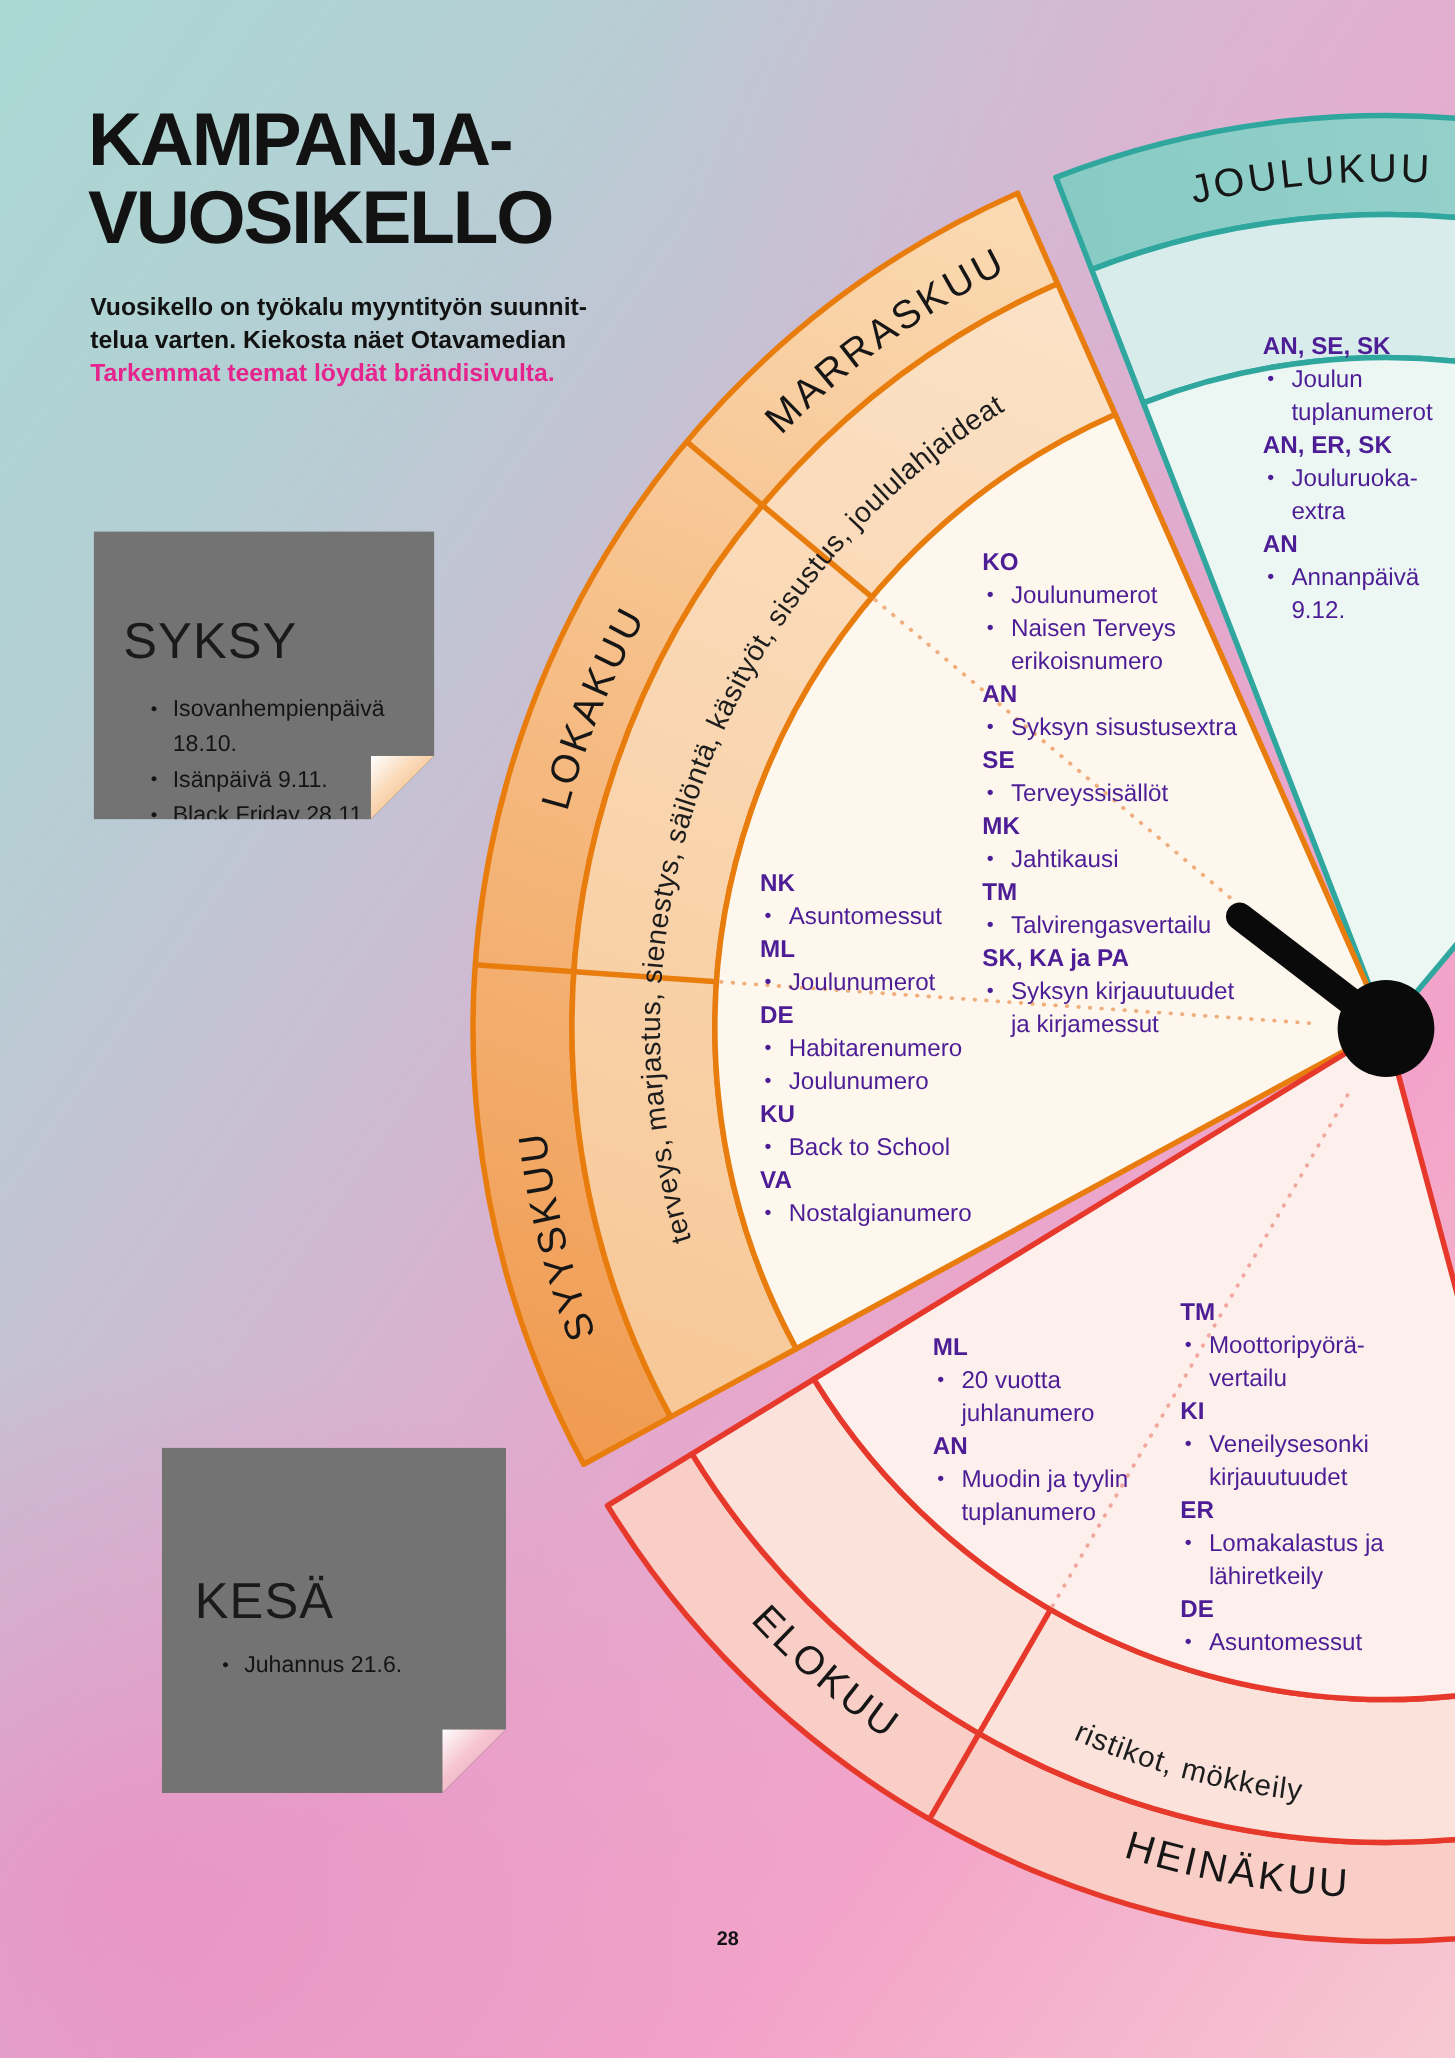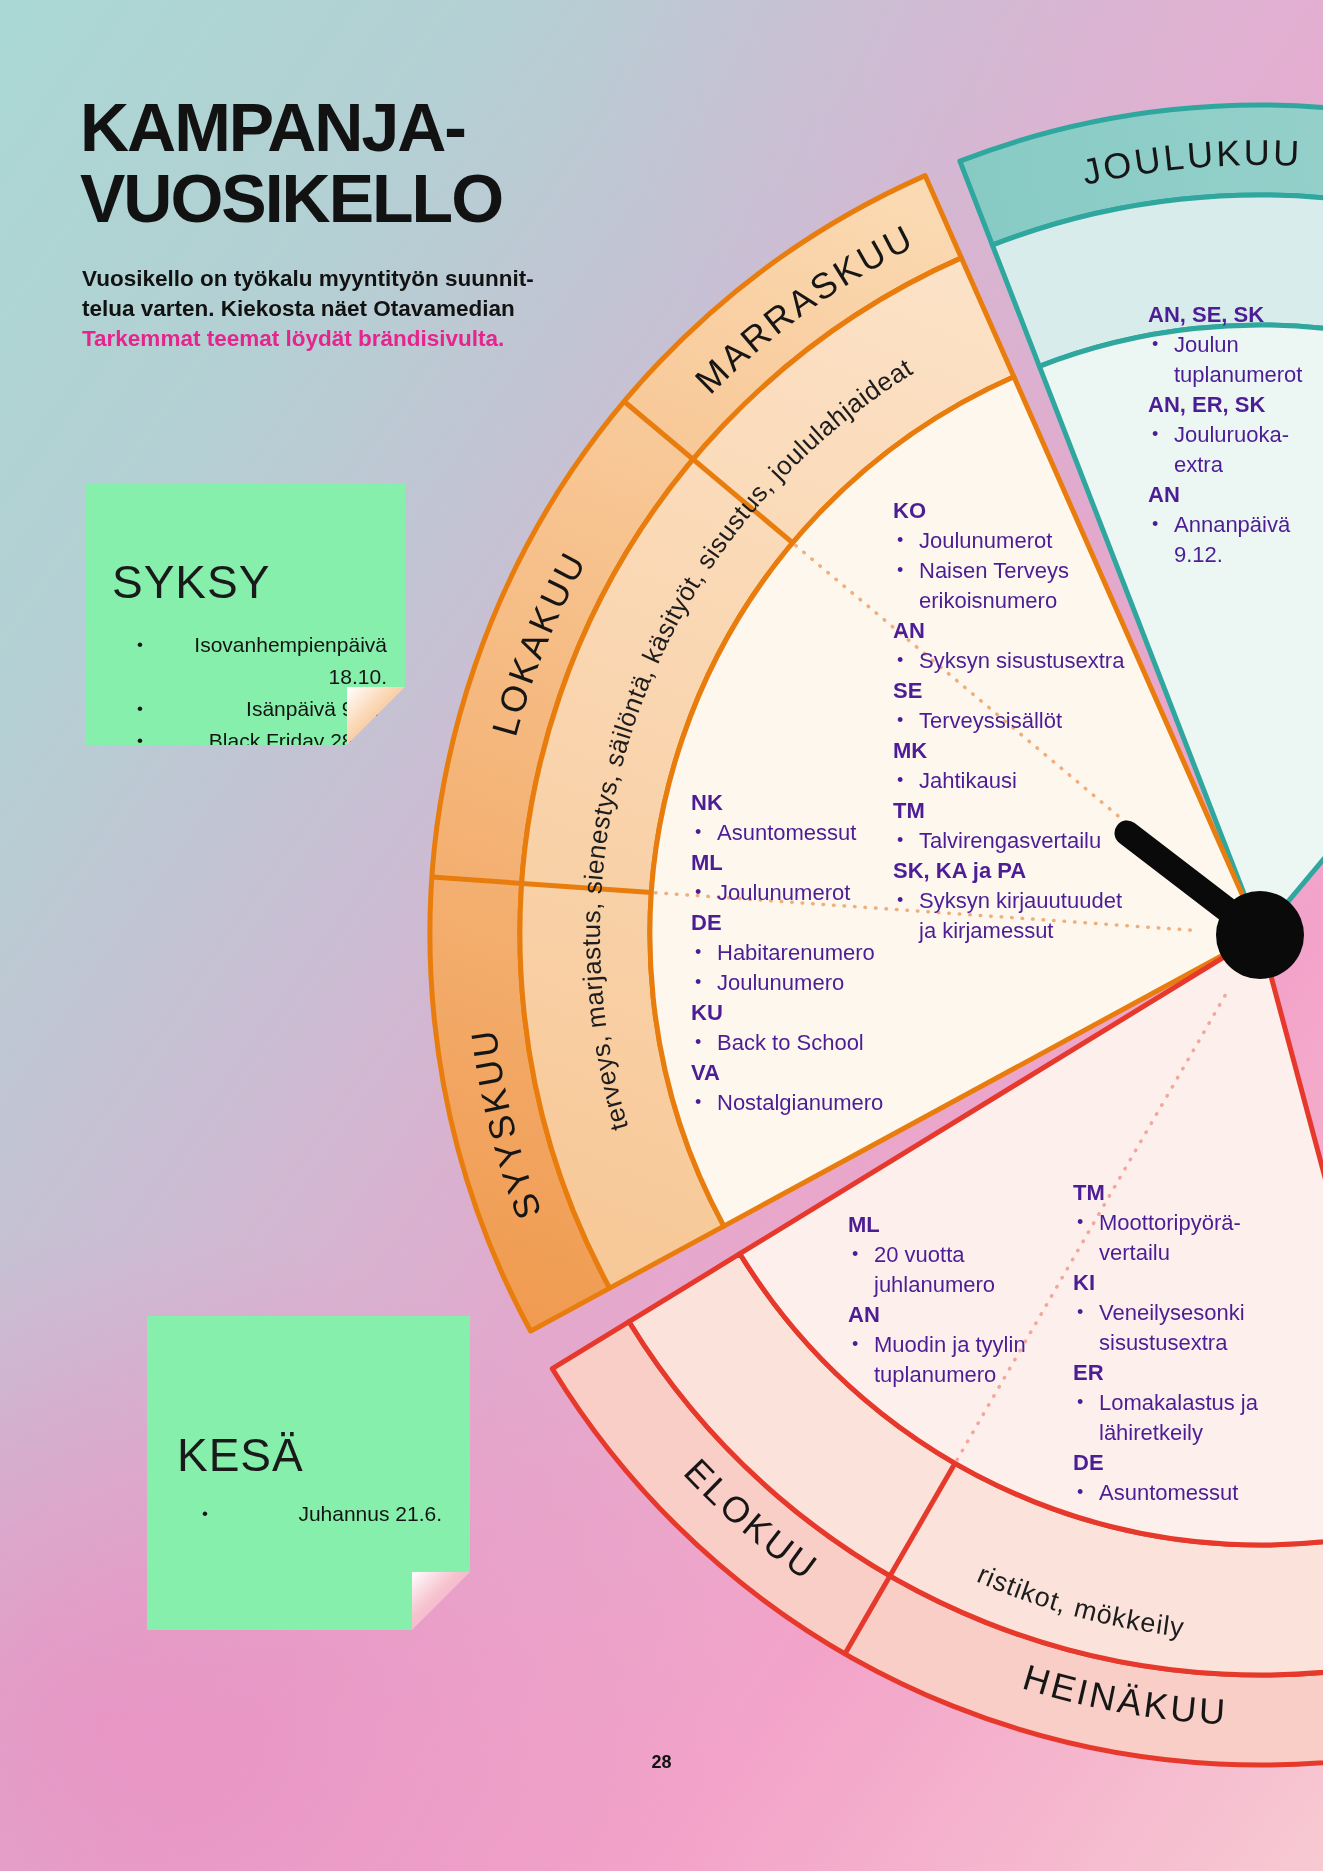--- a/index.html
+++ b/index.html
@@ -10,25 +10,25 @@
       radial-gradient(900px 700px at 8% 92%, rgba(243,130,188,.55), rgba(243,130,188,0) 70%),
       radial-gradient(1100px 900px at 95% 2%, rgba(236,175,212,.45), rgba(236,175,212,0) 60%),
       linear-gradient(125deg,#a9d8d3 0%,#b5cfd4 20%,#cbbdd3 38%,#e2a9cd 55%,#f3a3c9 75%,#f7c9d2 100%);
   }
   .abs{position:absolute;}
   
   .title{left:80px;top:92px;font-size:68px;line-height:71px;font-weight:800;letter-spacing:-2px;color:#121212;}
   .intro{left:82px;top:264px;font-size:22.5px;line-height:30px;font-weight:700;color:#121212;}
   .intro-link{color:#e5258d;cursor:pointer;}
   
-  .card{background:#86efac;padding-left:10px;}
+  .card{background:#737373;}
   .card .fold{position:absolute;right:0;bottom:0;}
   .card-title{font-weight:400;letter-spacing:1px;color:#1a1a1a;}
   .card-bullets{font-size:21px;line-height:32px;font-weight:500;}
-  .card-bullets .cb{position:relative;padding-left:20px;text-align:right;}
+  .card-bullets .cb{position:relative;padding-left:20px;}
   .card-bullets .cb::before{content:"•";position:absolute;left:0;top:0;font-size:17px;}
   
   .wlist{font-size:22px;line-height:30px;color:#4c1d95;}
   .wl-h{font-weight:700;}
   .wl-b{position:relative;padding-left:26px;font-weight:500;}
   .wl-b::before{content:"•";position:absolute;left:4px;top:-1px;font-size:18px;}
   
   .month-label{font-size:36px;letter-spacing:3px;font-weight:400;fill:#161616;}
   .band-string{font-size:26px;letter-spacing:.5px;font-weight:400;fill:#1d1d1d;}
   .band-string-summer{font-size:27px;letter-spacing:1px;font-weight:400;fill:#1d1d1d;}
@@ -189,20 +189,20 @@
   <div class="wl-h">ML</div>
   <div class="wl-b">20 vuotta juhlanumero</div>
   <div class="wl-h">AN</div>
   <div class="wl-b">Muodin ja tyylin tuplanumero</div>
 </div>
 
 <div class="abs wlist" style="left:1073px;top:1178px;width:195px;">
   <div class="wl-h">TM</div>
   <div class="wl-b">Moottoripyörä-vertailu</div>
   <div class="wl-h">KI</div>
-  <div class="wl-b">Veneilysesonki sisustusextra</div>
+  <div class="wl-b">Veneilysesonki kirjauutuudet</div>
   <div class="wl-h">ER</div>
   <div class="wl-b">Lomakalastus ja lähiretkeily</div>
   <div class="wl-h">DE</div>
   <div class="wl-b">Asuntomessut</div>
 </div>
 
 <div class="abs pagenum">28</div>
 
 </body></html>

